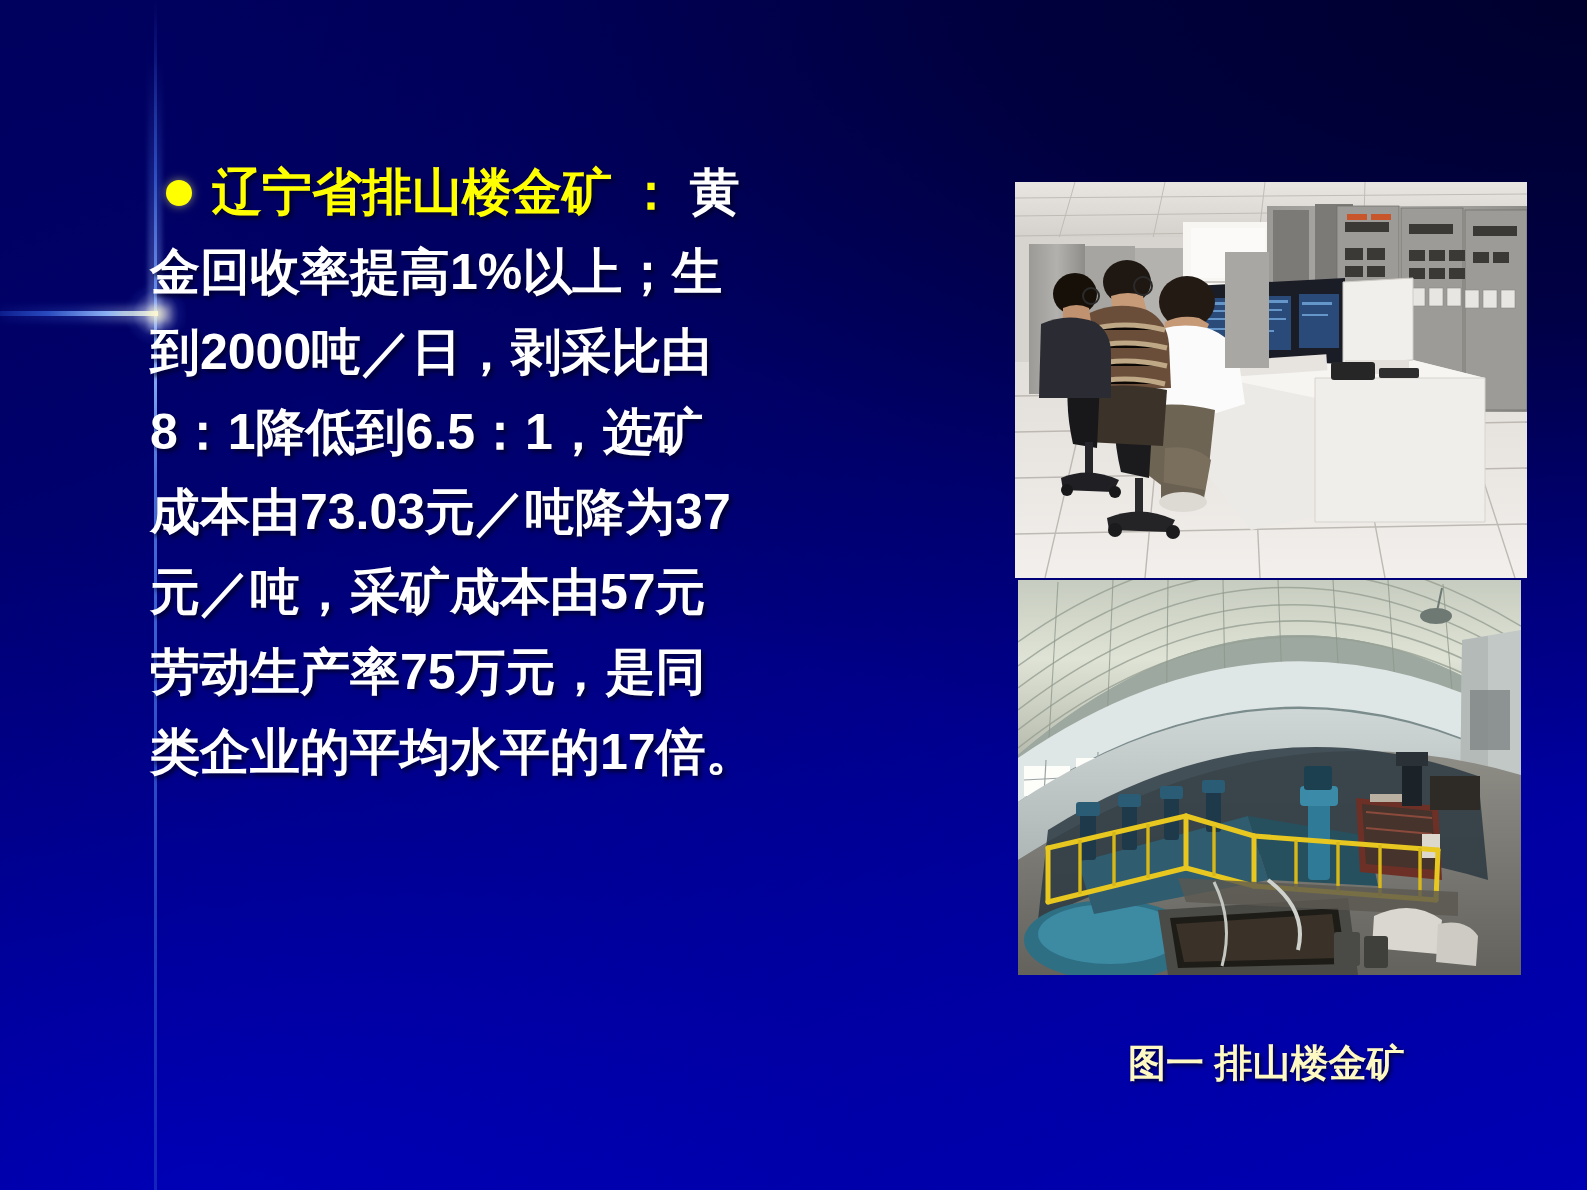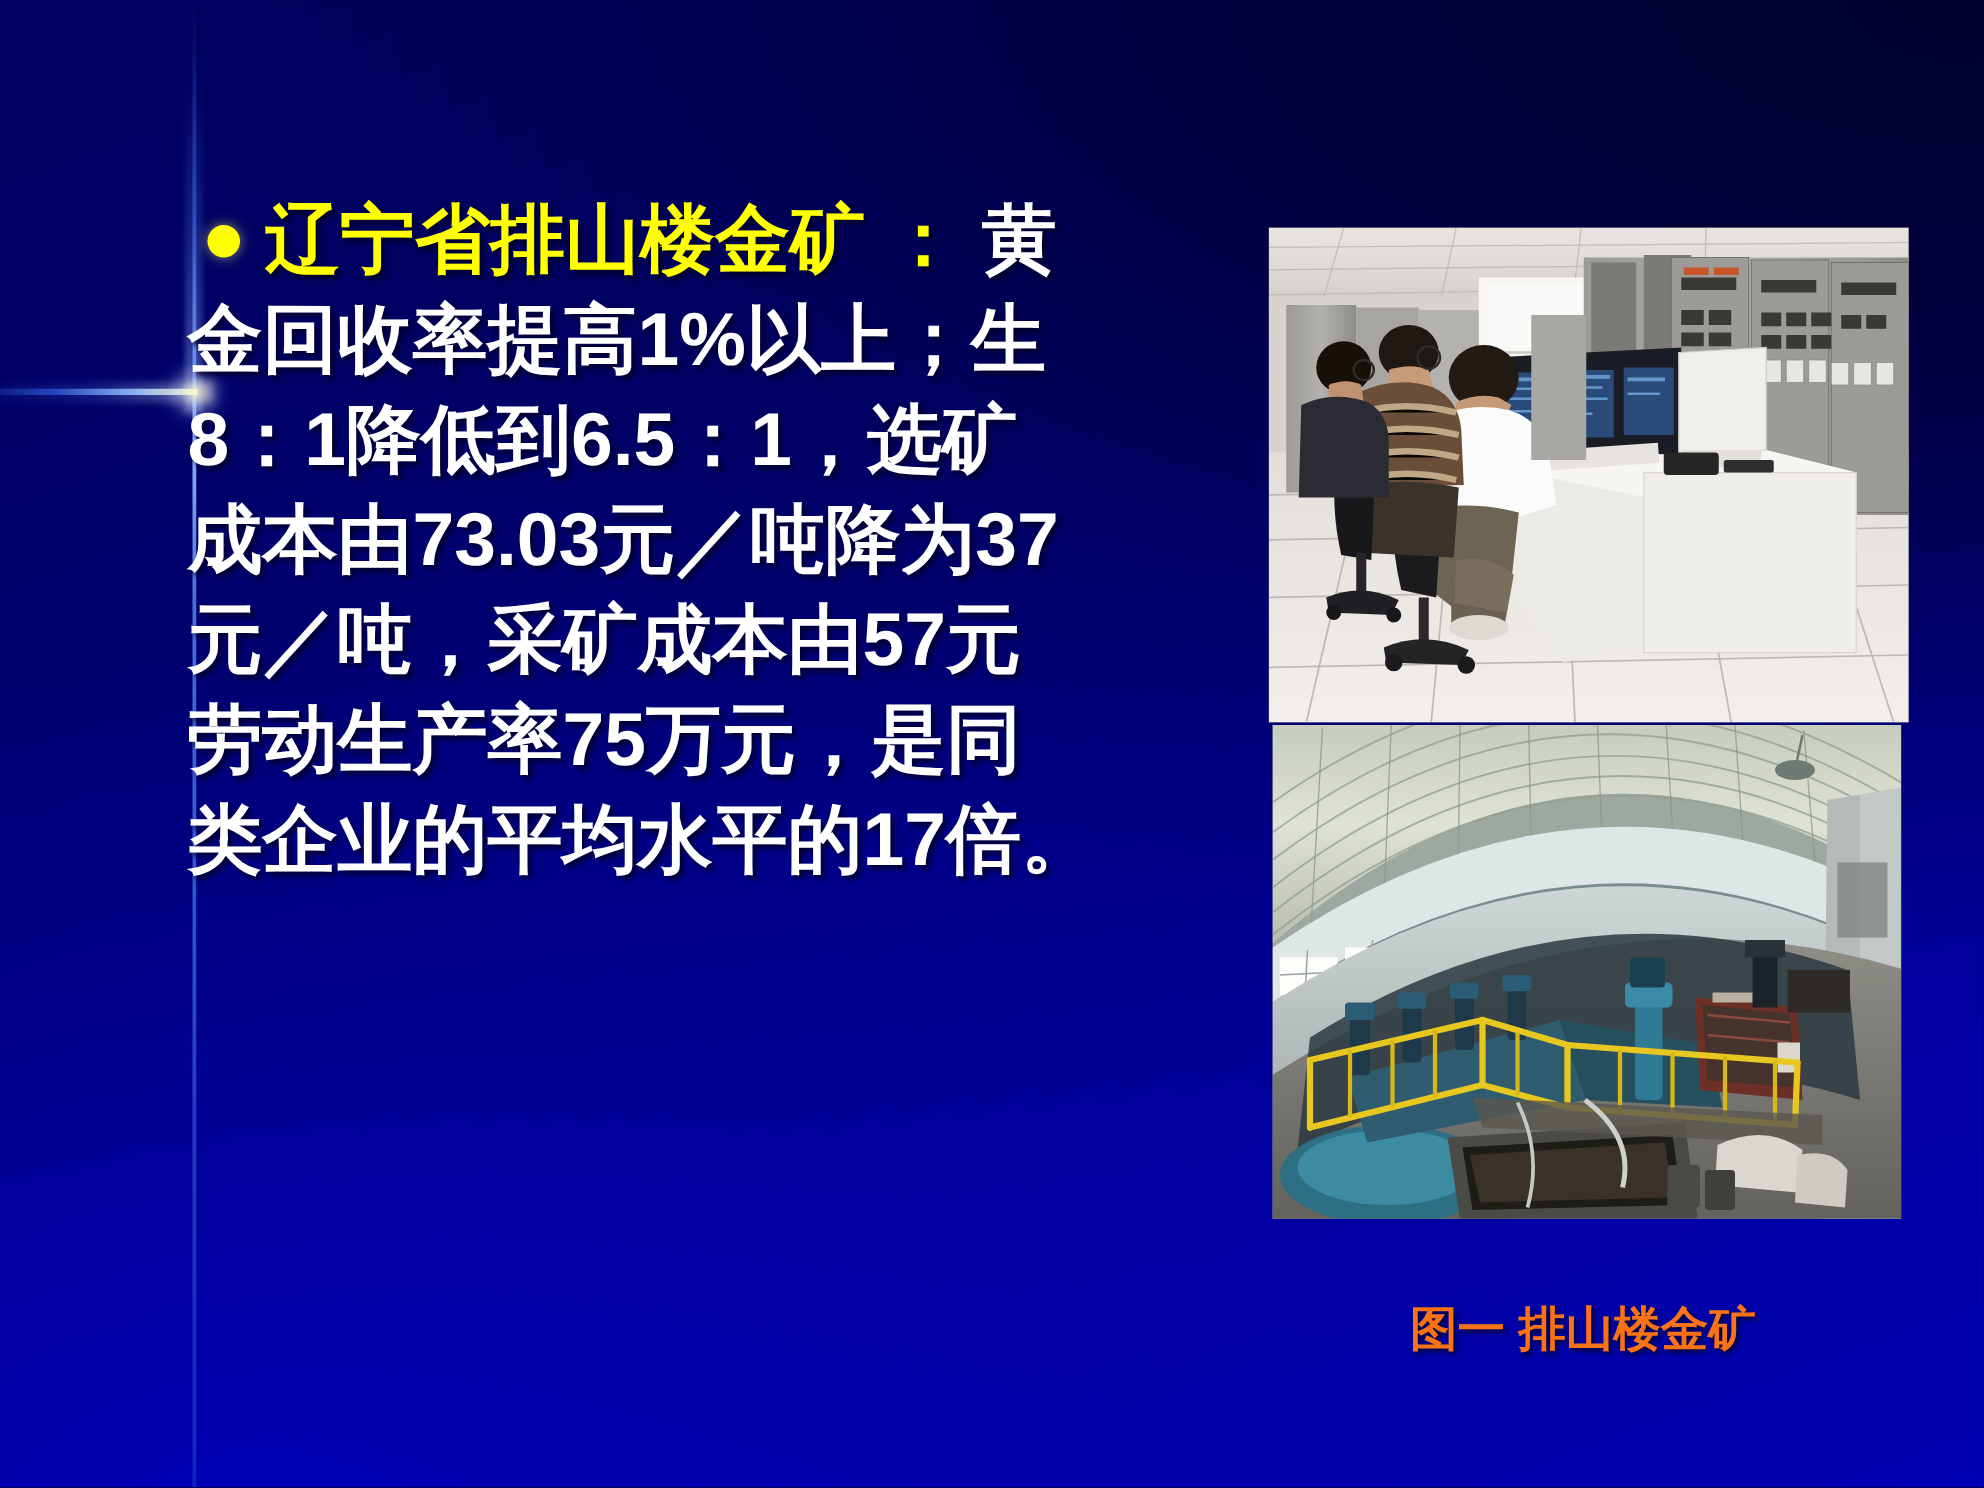--- a/index.html
+++ b/index.html
@@ -98,21 +98,21 @@
     position: absolute;
     left: 150px;
     top: 152px;
     width: 830px;
   }
   .line {
     position: relative;
     height: 80px;
     line-height: 80px;
     white-space: nowrap;
-    font-size: 60px;
+    font-size: 50px;
     font-weight: bold;
     color: #ffffff;
     letter-spacing: 0px;
     text-shadow: 3px 3px 4px rgba(0,0,40,0.85);
   }
   .line.first {
     padding-left: 62px;
   }
   .bullet {
     position: absolute;
@@ -146,21 +146,21 @@
     top: 580px;
     width: 503px;
     height: 395px;
   }
   .caption {
     position: absolute;
     left: 1128px;
     top: 1038px;
     font-size: 38px;
     font-weight: bold;
-    color: #f97316;
+    color: #fef9c3;
     white-space: nowrap;
     text-shadow: 2px 2px 4px rgba(0,0,40,0.9);
   }
 </style>
 </head>
 <body>
 
 <div id="slide">
 
   <div class="bg-base"></div>
@@ -175,20 +175,23 @@
 
   <div class="text-block">
 
     <div class="line first">
       <span class="bullet"></span>
       <span class="hl">辽宁省排山楼金矿 ：</span><span> 黄</span>
     </div>
 
     <div class="line">
       <span>金回收率提高1%以上；生</span>
+    </div>
+    <div class="line">
+      <span>到2000吨／日，剥采比由</span>
     </div>
     <div class="line">
       <span>8：1降低到6.5：1，选矿</span>
     </div>
     <div class="line">
       <span>成本由73.03元／吨降为37</span>
     </div>
     <div class="line">
       <span>元／吨，采矿成本由57元</span>
     </div>

